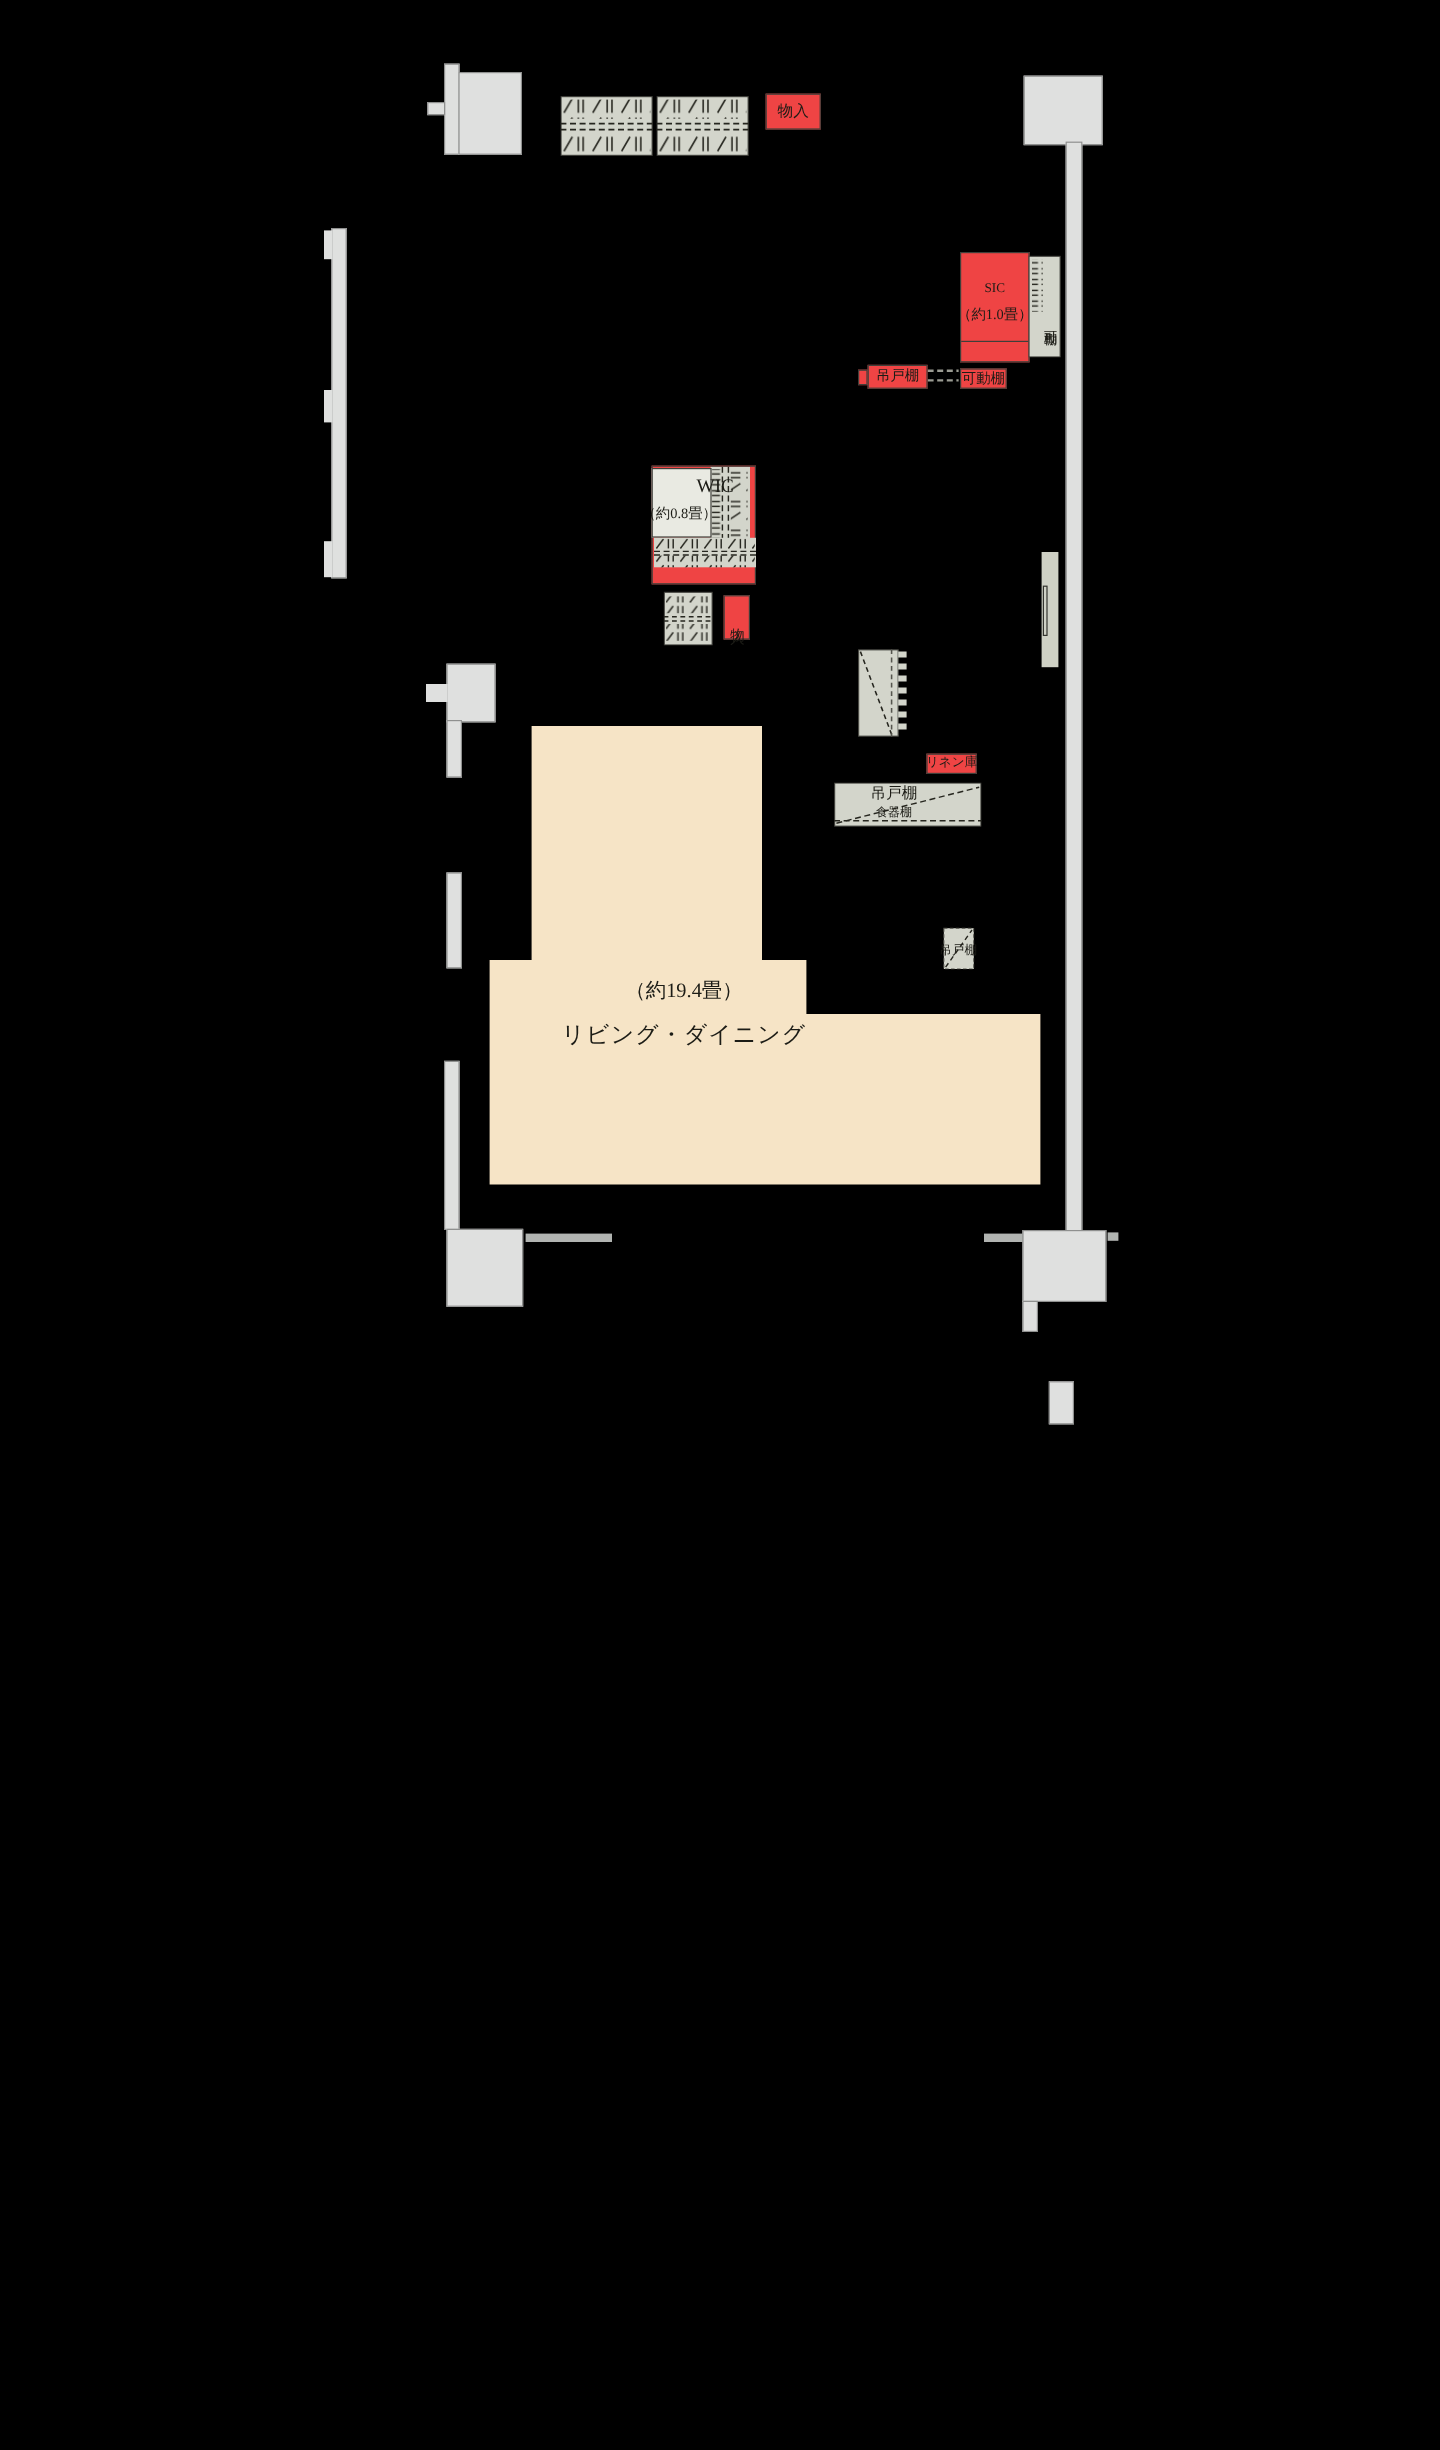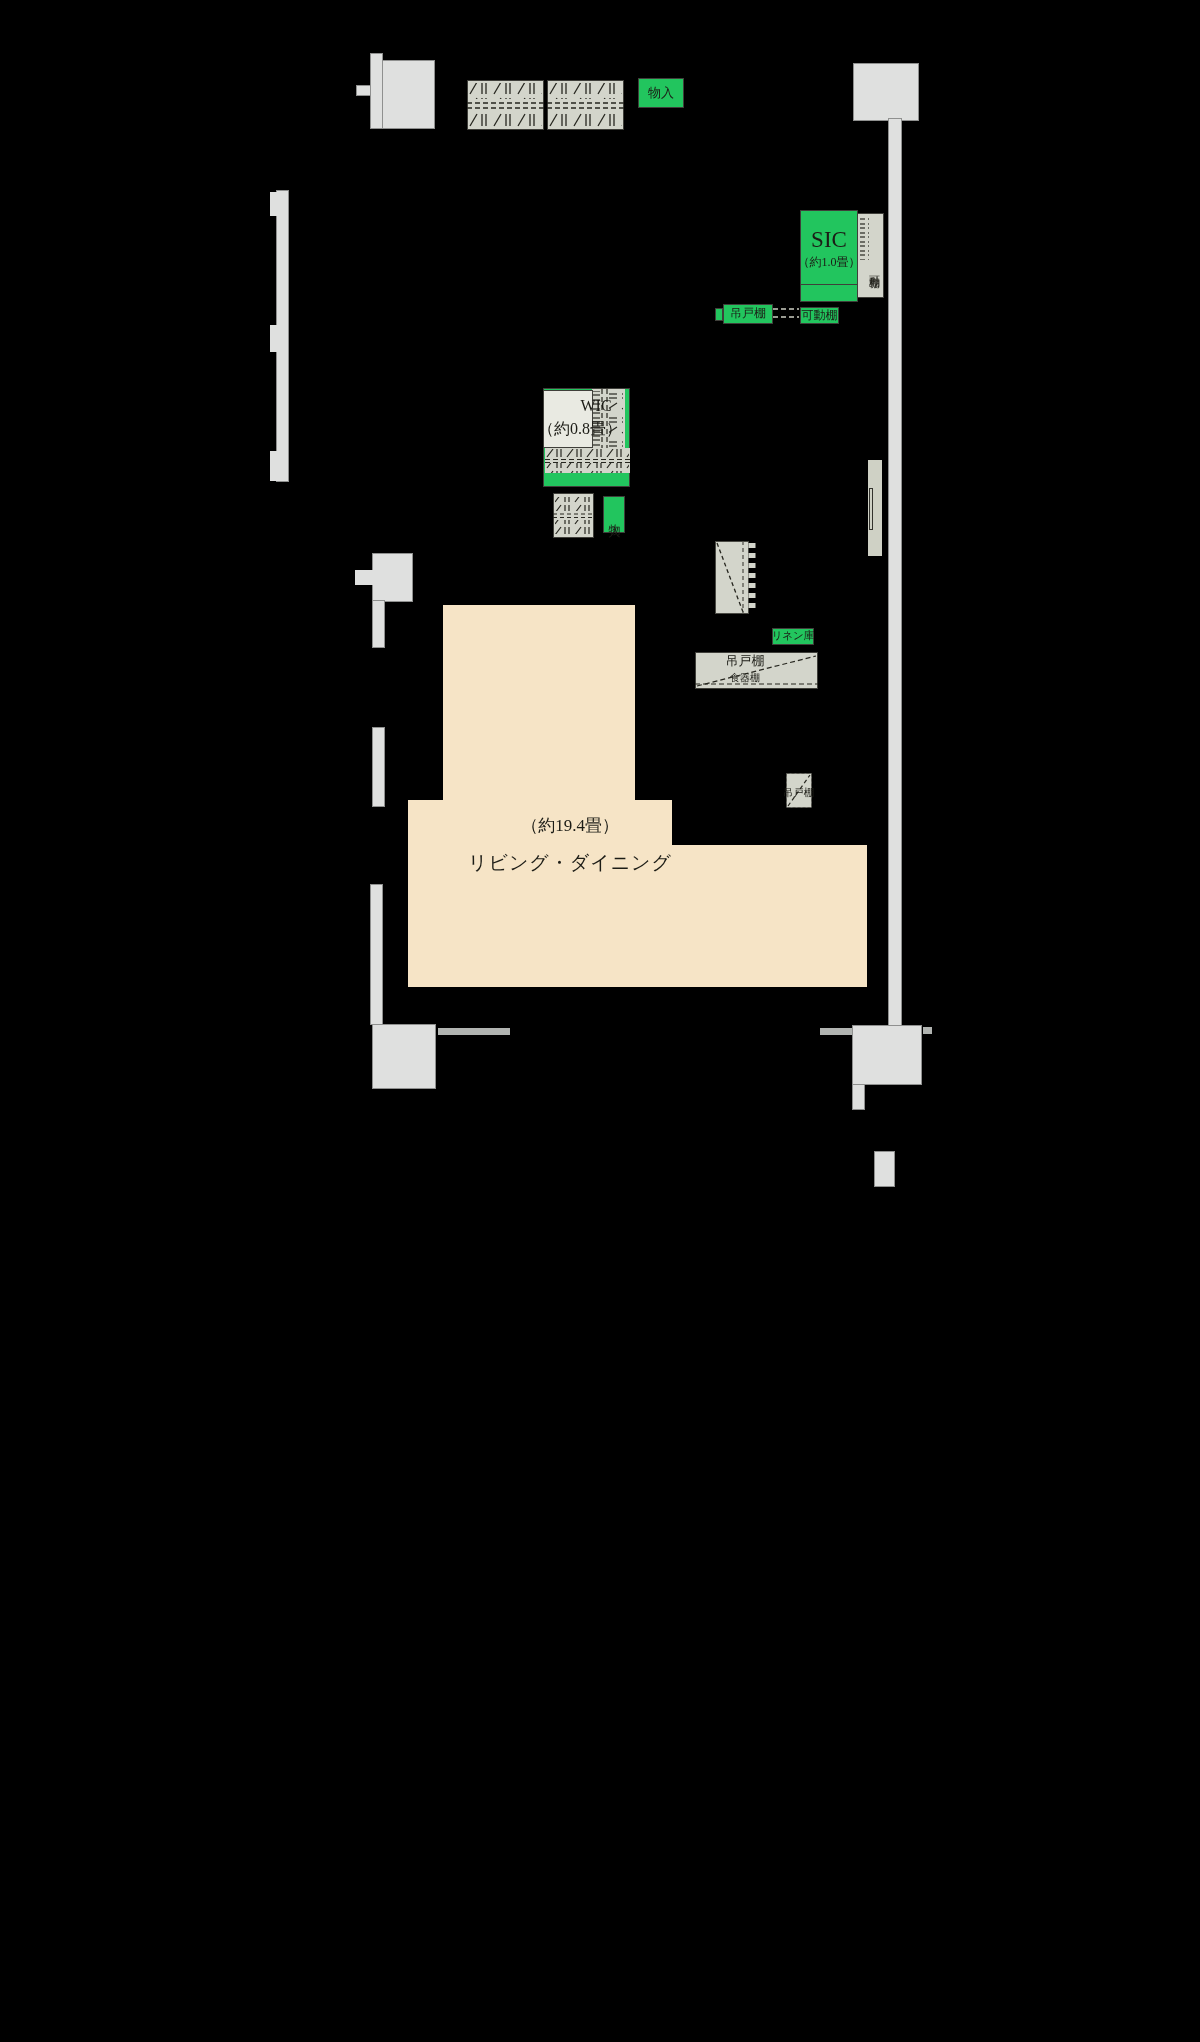--- a/index.html
+++ b/index.html
@@ -7,21 +7,21 @@
     position:relative;
     width:1200px;height:2042px;
     background:#000;
     overflow:hidden;
     font-family:"Liberation Serif","DejaVu Serif",serif;
     color:#1c1c16;
   }
   .abs{position:absolute;box-sizing:border-box;}
   .wall{background:#dfe0df;border:1px solid #8f908f;}
   .wall-plain{background:#dfe0df;}
-  .furn{background:#22c55e;border:1px solid #3f3f3a;}
+  .furn{background:#ef4444;border:1px solid #3f3f3a;}
   .strip{background:#b1b4b1;}
   .lbl{
     display:flex;align-items:center;justify-content:center;
     text-align:center;white-space:nowrap;
     color:#1c1c16;line-height:1.15;
   }
   .lbl-v{
     writing-mode:vertical-rl;text-orientation:upright;
     display:flex;align-items:center;justify-content:center;
     color:#1c1c16;letter-spacing:1px;
@@ -103,21 +103,21 @@
     <rect x="2" y="3" width="73" height="16" fill="url(#ticksH)"></rect>
     <rect x="2" y="31" width="73" height="16" fill="url(#ticksH)"></rect>
     <line x1="0" y1="23" x2="77" y2="23" stroke="#26261f" stroke-width="1.3" stroke-dasharray="5,3"></line>
     <line x1="0" y1="28" x2="77" y2="28" stroke="#26261f" stroke-width="1.3" stroke-dasharray="5,3"></line>
   </svg>
 
   <div class="abs furn lbl" style="left:638px;top:78px;width:46px;height:30px;font-size:13px;">物入</div>
 
   <div class="abs furn" style="left:800px;top:210px;width:58px;height:92px;"></div>
   <div class="abs" style="left:801px;top:284px;width:56px;height:0;border-top:1px solid #3f3f3a;"></div>
-  <div class="abs lbl" style="left:800px;top:230px;width:58px;height:20px;font-size:23px;">SIC</div>
+  <div class="abs lbl" style="left:800px;top:230px;width:58px;height:20px;font-size:11px;">SIC</div>
   <div class="abs lbl" style="left:793px;top:254px;width:72px;height:18px;font-size:12px;">（約1.0畳）</div>
 
   <svg class="abs" style="left:857px;top:213px;" width="27" height="85">
     <rect x="0.5" y="0.5" width="26" height="84" fill="#d3d5cb" stroke="#3f3f3a"></rect>
     <rect x="3" y="3" width="9" height="44" fill="url(#eqCol)"></rect>
   </svg>
   <div class="abs lbl-v" style="left:866px;top:240px;width:16px;height:56px;font-size:11px;">可動棚</div>
 
   <div class="abs furn" style="left:715px;top:308px;width:8px;height:13px;"></div>
   <div class="abs furn lbl" style="left:723px;top:304px;width:50px;height:20px;font-size:12px;">吊戸棚</div>
@@ -137,21 +137,21 @@
   </svg>
   <svg class="abs" style="left:545px;top:448px;" width="85" height="25">
     <rect x="0" y="0" width="85" height="25" fill="#d3d5cb"></rect>
     <rect x="1" y="1" width="83" height="10" fill="url(#ticksHs)"></rect>
     <rect x="1" y="15" width="83" height="10" fill="url(#ticksHs)"></rect>
     <line x1="0" y1="11.5" x2="85" y2="11.5" stroke="#26261f" stroke-width="1.2" stroke-dasharray="5,3"></line>
     <line x1="0" y1="14.5" x2="85" y2="14.5" stroke="#26261f" stroke-width="1.2" stroke-dasharray="5,3"></line>
   </svg>
   <div class="abs" style="left:543px;top:390px;width:50px;height:58px;background:#e9eae2;border:1px solid #3f3f3a;"></div>
   <div class="abs lbl" style="left:543px;top:396px;width:66px;height:20px;font-size:16px;padding-left:40px;">WIC</div>
-  <div class="abs lbl" style="left:550px;top:420px;width:60px;height:18px;font-size:16px;">（約0.8畳）</div>
+  <div class="abs lbl" style="left:536px;top:420px;width:60px;height:18px;font-size:12px;">（約0.8畳）</div>
 
   <svg class="abs" style="left:553px;top:493px;" width="41" height="45">
     <rect x="0.5" y="0.5" width="40" height="44" fill="#d3d5cb" stroke="#3f3f3a"></rect>
     <rect x="2" y="4" width="37" height="14" fill="url(#ticksHs)"></rect>
     <rect x="2" y="27" width="37" height="14" fill="url(#ticksHs)"></rect>
     <line x1="0" y1="21" x2="41" y2="21" stroke="#26261f" stroke-width="1.2" stroke-dasharray="4,3"></line>
     <line x1="0" y1="24.5" x2="41" y2="24.5" stroke="#26261f" stroke-width="1.2" stroke-dasharray="4,3"></line>
   </svg>
   <div class="abs furn lbl-v" style="left:603px;top:496px;width:22px;height:37px;font-size:12px;">物入</div>
 

